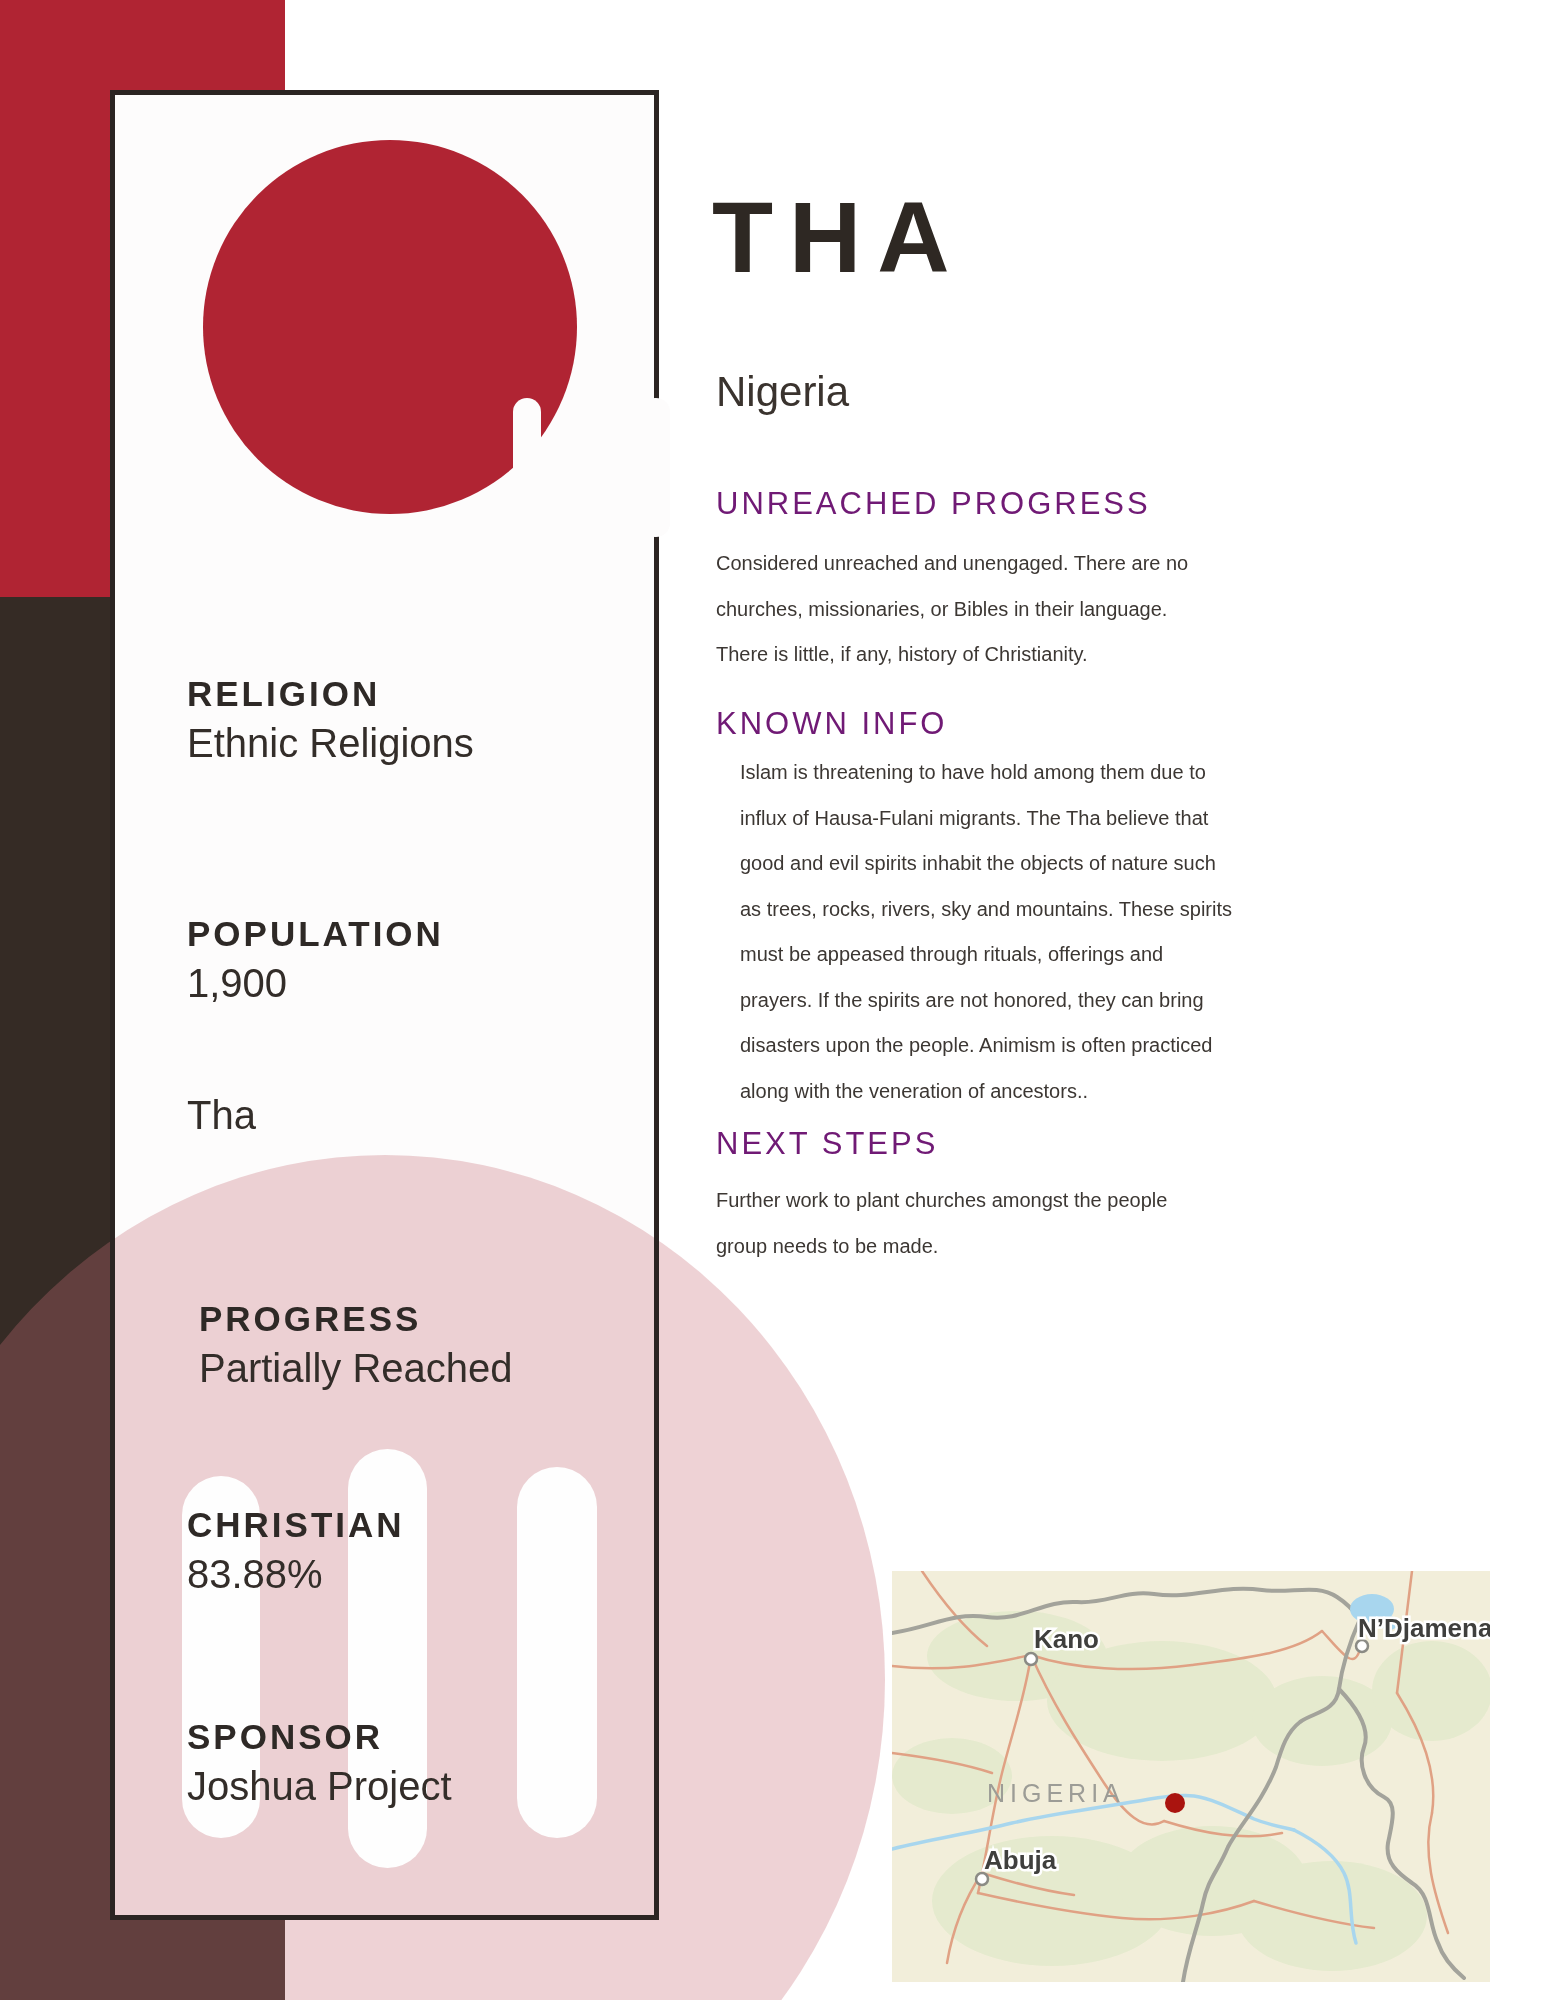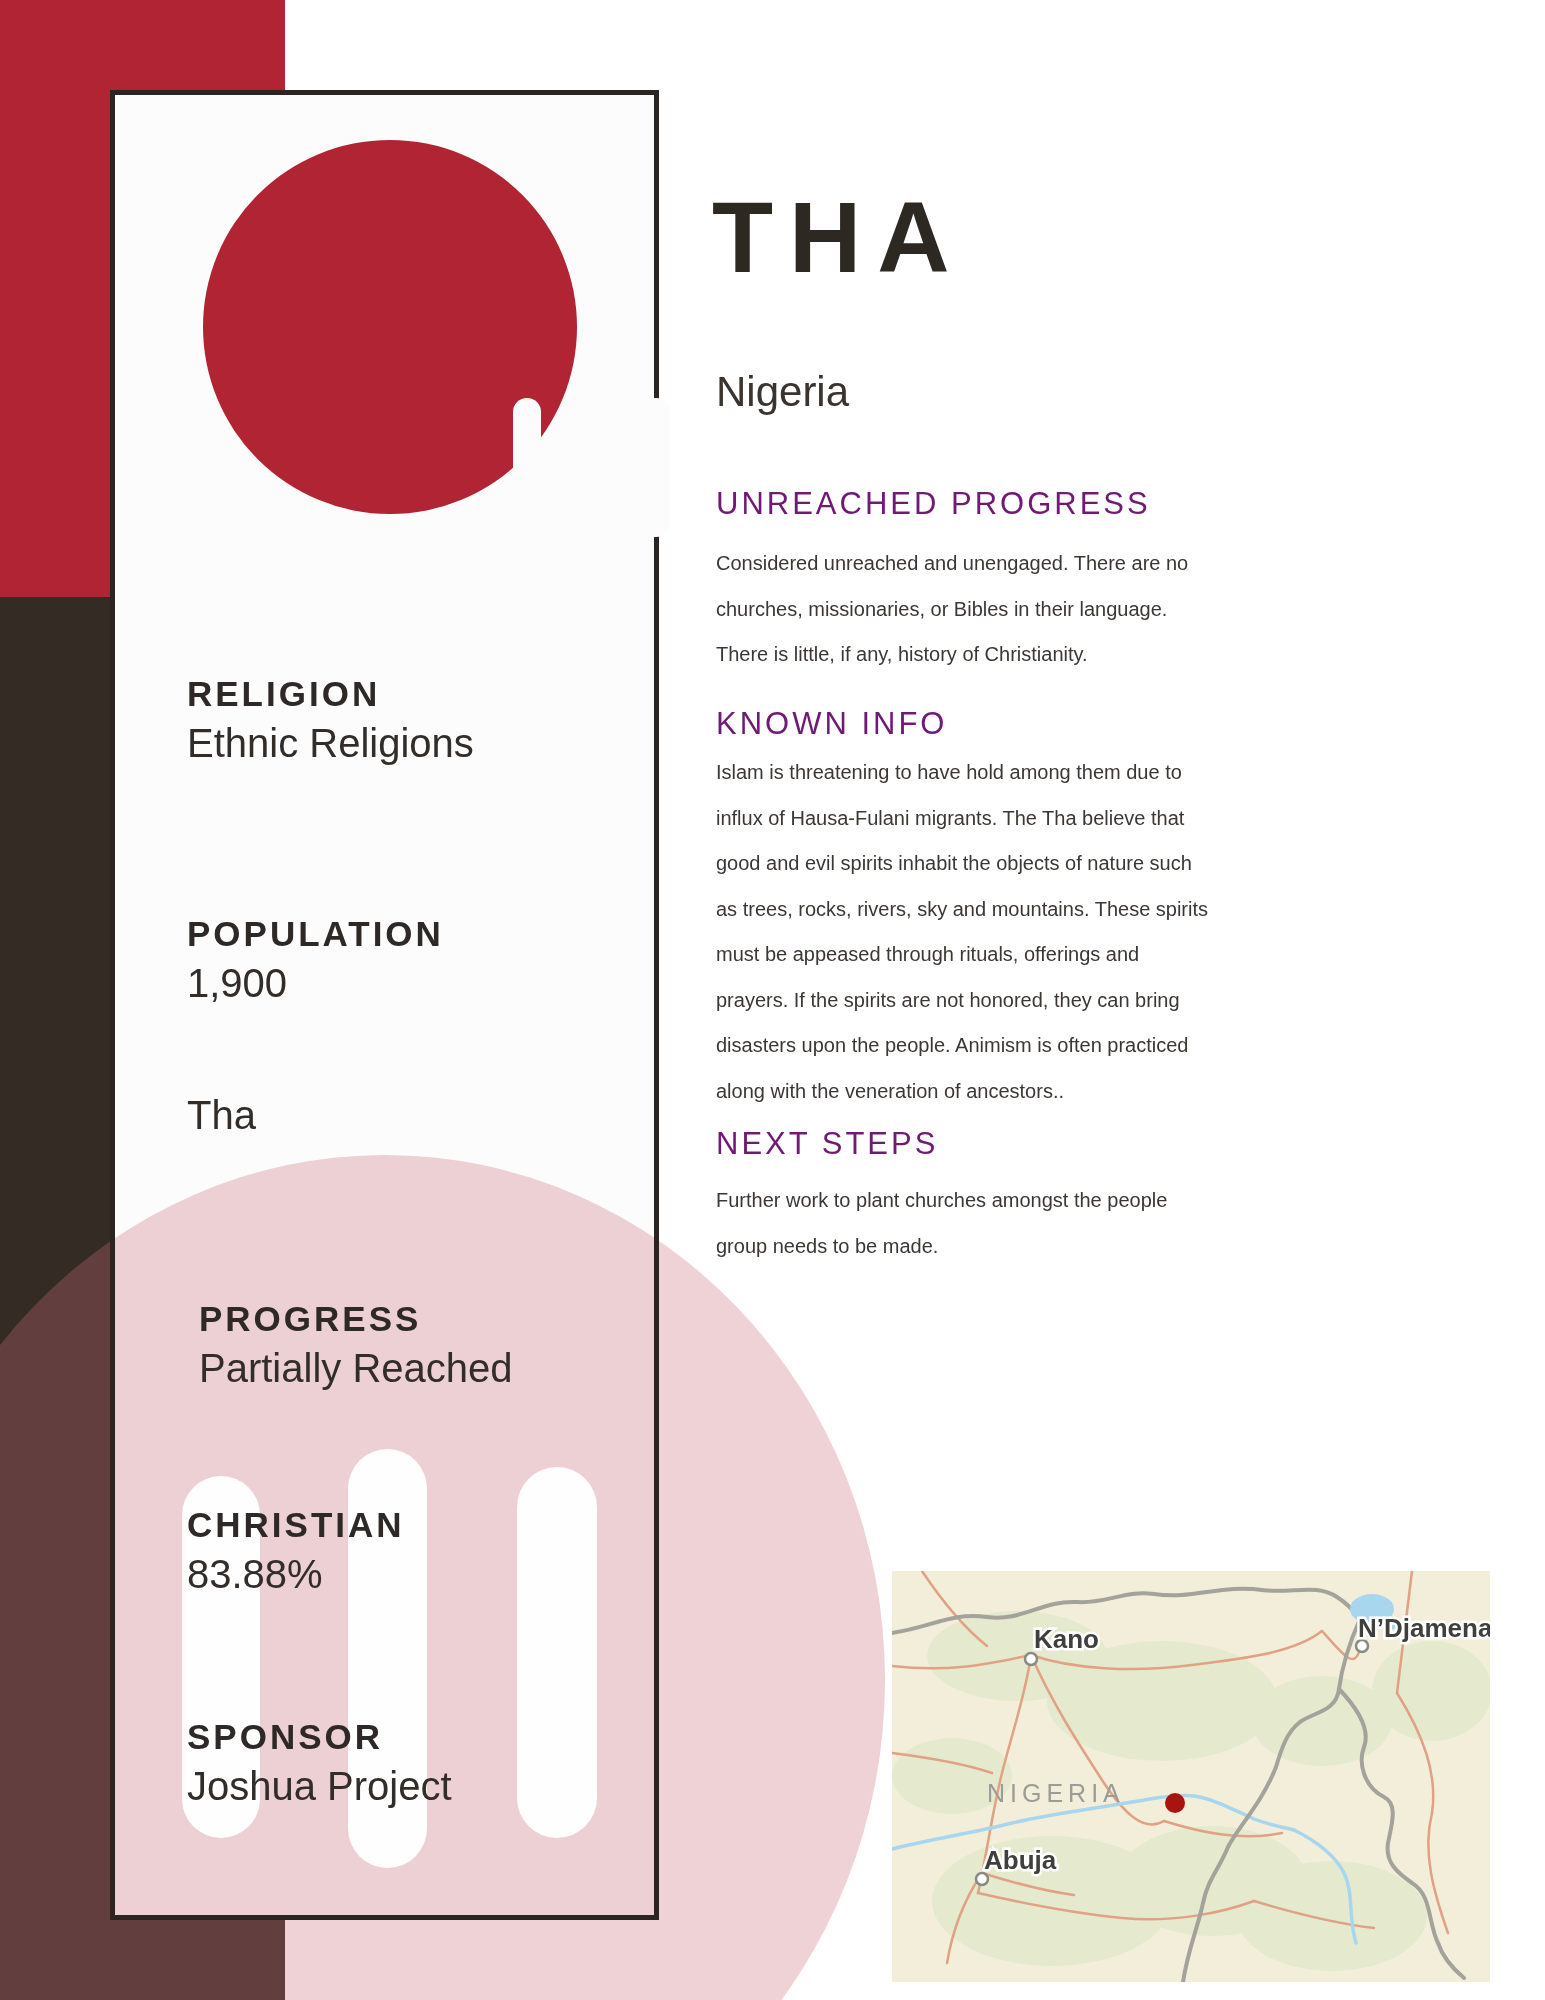--- a/index.html
+++ b/index.html
@@ -65,21 +65,21 @@
     position:absolute;left:716px;
     font-size:31px;letter-spacing:3px;line-height:40px;color:#701a75;
   }
   .rsection-body{
     position:absolute;left:716px;width:790px;
     font-size:20px;line-height:45.5px;color:#3c3733;white-space:pre-line;
   }
   .h-unreached{top:484px;}
   .b-unreached{top:541px;}
   .h-known{top:704px;}
-  .b-known{top:750px;}
+  .b-known{top:750px;margin-left:24px;}
   .h-next{top:1124px;}
   .b-next{top:1172px;margin-top:6px;}
   
   .map{position:absolute;left:892px;top:1571px;width:598px;height:411px;}
   .map svg{display:block;}
   .map-city-label{
     font-family:"Liberation Sans",sans-serif;font-size:26px;font-weight:bold;
     fill:#3f3f3d;stroke:#ffffff;stroke-width:5px;paint-order:stroke;
   }
   .map-country-label{

